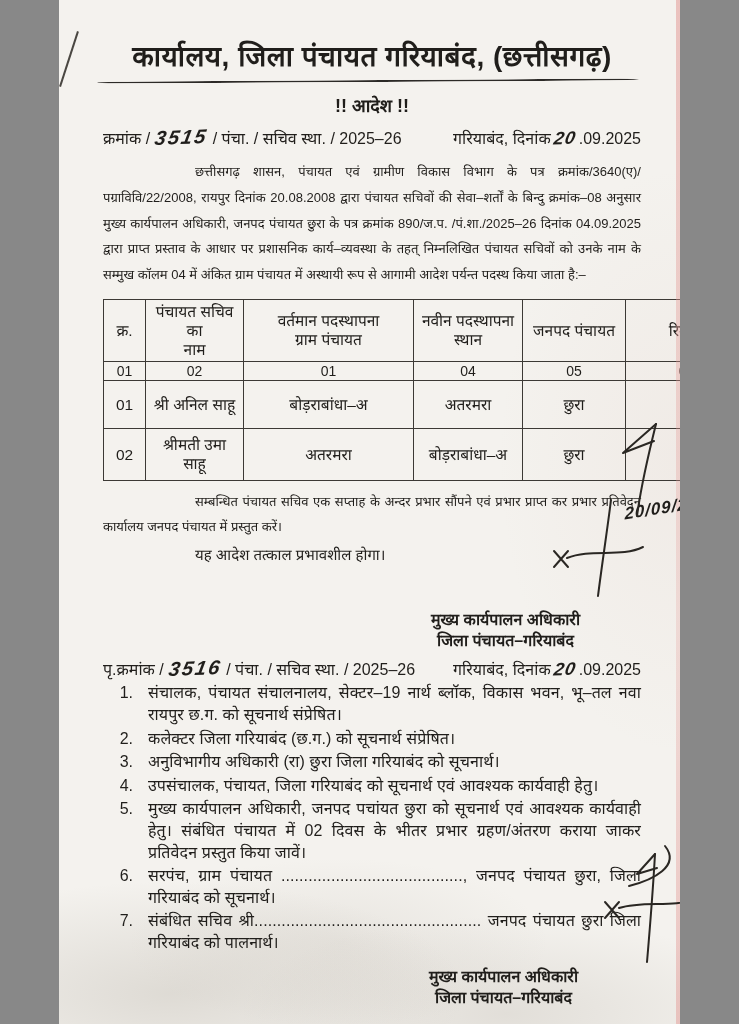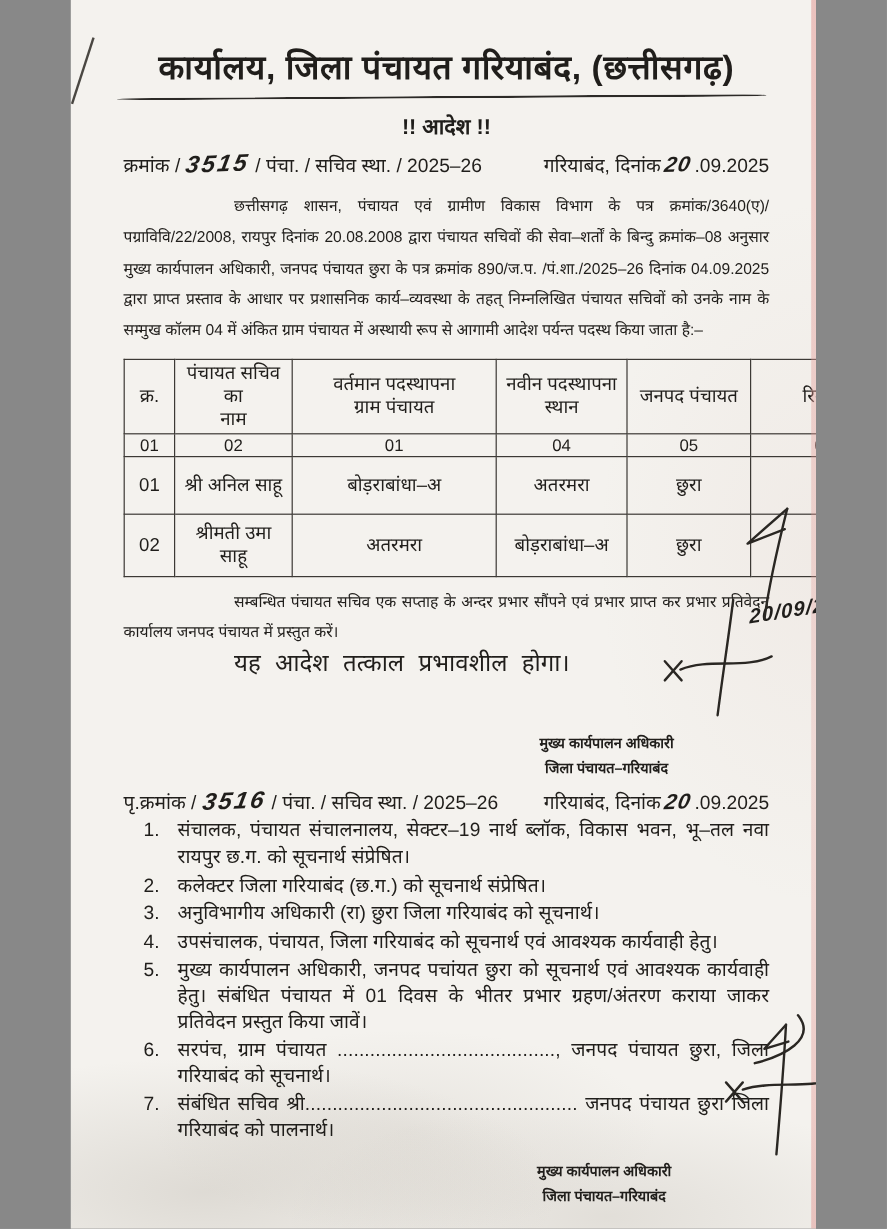--- a/index.html
+++ b/index.html
@@ -34,23 +34,23 @@
   table.order-table { border-collapse:collapse; margin-top:11px; width:644px; table-layout:fixed; }
   .order-table td { border:1.4px solid #3c3935; text-align:center; vertical-align:middle;
         font-size:15.5px; line-height:19px; padding:2px 2px; white-space:pre-line; }
   .order-table tr.hdr td { height:50px; }
   .order-table tr.nums td { height:19px; font-size:14px; line-height:14px; }
   .order-table tr.r1 td { height:48px; }
   .order-table tr.r2 td { height:52px; }
   .c1{width:42px;} .c2{width:98px;margin-top:48px;} .c3{width:170px;} .c4{width:109px;} .c5{width:103px;} .c6{width:122px;}
 
   .closing-para { margin-top:8px; font-size:13px; line-height:25.5px; text-align:justify; text-indent:92px; }
-  .effective-line { margin-top:2px; font-size:20px; line-height:25.5px; text-indent:92px;font-family:Liberation Mono, monospace; }
+  .effective-line { margin-top:2px; font-size:15px; line-height:25.5px; text-indent:92px; }
 
-  .sig-block { width:215px; text-align:center; font-weight:bold; font-size:12px; line-height:21px; }
+  .sig-block { width:215px; text-align:center; font-weight:bold; font-size:16px; line-height:21px; }
   .sig1 { margin:42px 28px 0 auto; }
   .sig2 { margin:12px 30px 0 auto; }
 
   .copies-label { font-size:16.5px; margin-top:4px; }
   .copy-item { display:flex; margin-top:2px; font-size:16px; line-height:21.6px; }
   .copy-num { width:30px; text-align:right; margin-right:15px; flex:none; }
   .copy-text { flex:1; text-align:justify; letter-spacing:.1px; }
 
   .hand-date { position:absolute; left:565px; top:497px; font-style:italic; font-weight:bold;
         font-size:17px; letter-spacing:1px; transform:rotate(-9deg) skewX(-8deg); }
@@ -150,21 +150,21 @@
     <div class="copy-item">
       <span class="copy-num">3.</span>
       <span class="copy-text">अनुविभागीय अधिकारी (रा) छुरा जिला गरियाबंद को सूचनार्थ।</span>
     </div>
     <div class="copy-item">
       <span class="copy-num">4.</span>
       <span class="copy-text">उपसंचालक, पंचायत, जिला गरियाबंद को सूचनार्थ एवं आवश्यक कार्यवाही हेतु।</span>
     </div>
     <div class="copy-item">
       <span class="copy-num">5.</span>
-      <span class="copy-text">मुख्य कार्यपालन अधिकारी, जनपद पचांयत छुरा को सूचनार्थ एवं आवश्यक कार्यवाही हेतु। संबंधित पंचायत में 01 दिवस के भीतर प्रभार ग्रहण/अंतरण कराया जाकर प्रतिवेदन प्रस्तुत किया जावें।</span>
+      <span class="copy-text">मुख्य कार्यपालन अधिकारी, जनपद पचांयत छुरा को सूचनार्थ एवं आवश्यक कार्यवाही हेतु। संबंधित पंचायत में 02 दिवस के भीतर प्रभार ग्रहण/अंतरण कराया जाकर प्रतिवेदन प्रस्तुत किया जावें।</span>
     </div>
     <div class="copy-item">
       <span class="copy-num">6.</span>
       <span class="copy-text">सरपंच, ग्राम पंचायत ........................................, जनपद पंचायत छुरा, जिला गरियाबंद को सूचनार्थ।</span>
     </div>
     <div class="copy-item">
       <span class="copy-num">7.</span>
       <span class="copy-text">संबंधित सचिव श्री.................................................. जनपद पंचायत छुरा जिला गरियाबंद को पालनार्थ।</span>
     </div>
 

